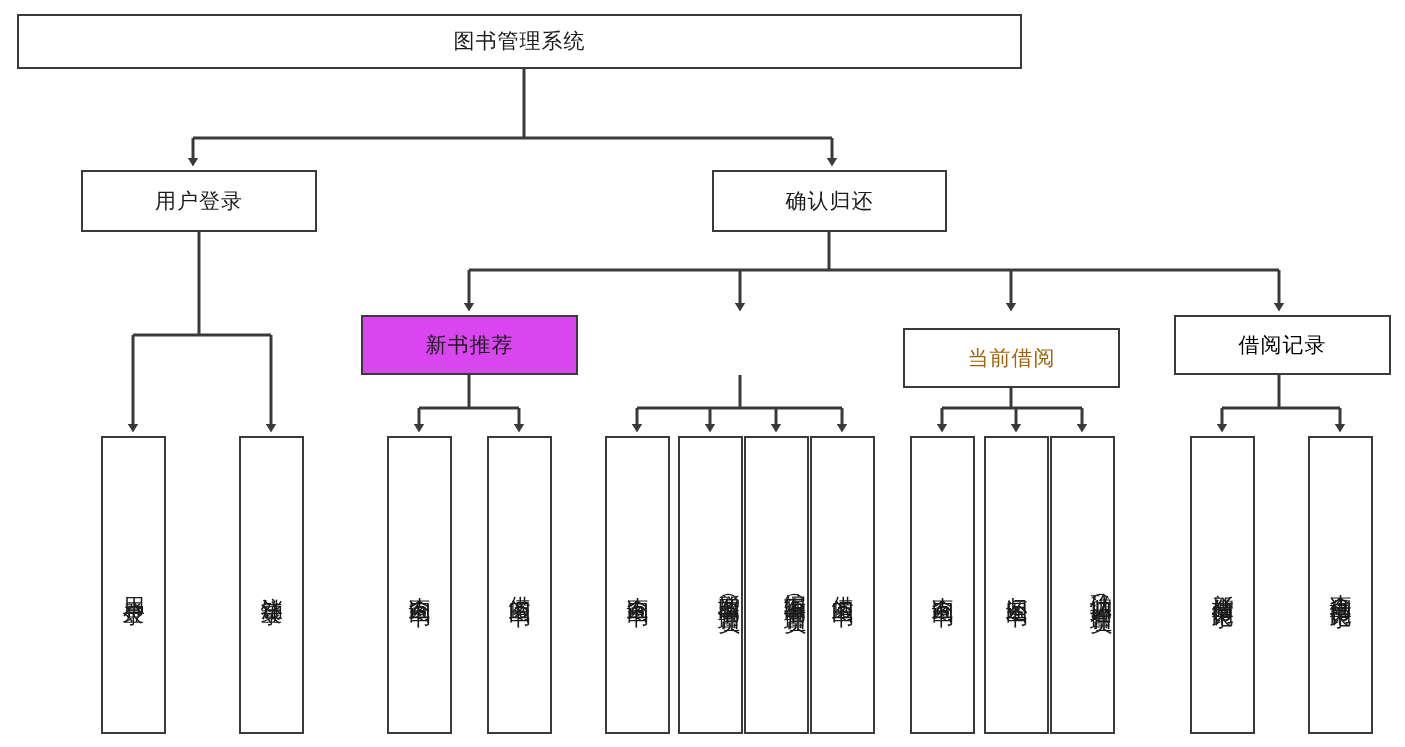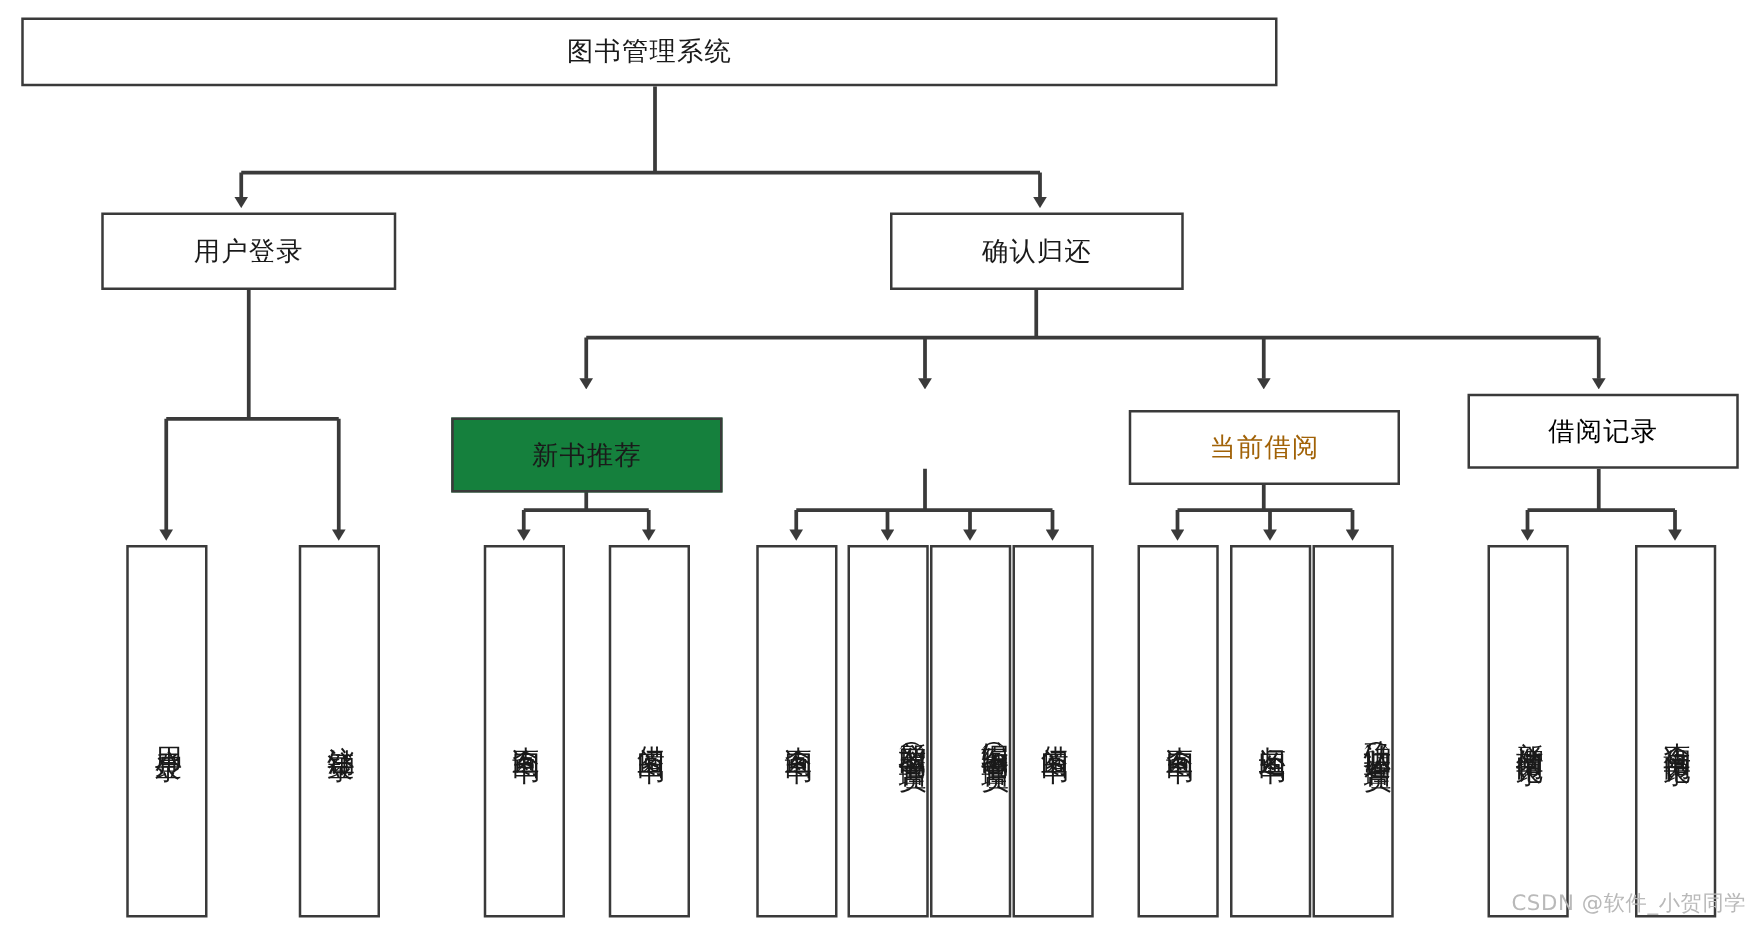--- a/index.html
+++ b/index.html
@@ -115,33 +115,32 @@
       <path d="M1222,408 L1222,424" marker-end="url(#arrow)"></path>
       <path d="M1340,408 L1340,424" marker-end="url(#arrow)"></path>
     </g>
   </svg>
 
   <div class="node node-h" style="left: 17px; top: 14px; width: 1005px; height: 55px; border-color: rgb(58, 58, 58); background: rgb(255, 255, 255); color: rgb(26, 26, 26);">图书管理系统</div>
 
   <div class="node node-h" style="left: 81px; top: 170px; width: 236px; height: 62px; border-color: rgb(58, 58, 58); background: rgb(255, 255, 255); color: rgb(26, 26, 26);">用户登录</div>
   <div class="node node-h" style="left: 712px; top: 170px; width: 235px; height: 62px; border-color: rgb(58, 58, 58); background: rgb(255, 255, 255); color: rgb(26, 26, 26);">确认归还</div>
 
-  <div class="node node-h" style="left: 361px; top: 334px; width: 217px; height: 60px; border-color: rgb(58, 58, 58); background: #15803d; color: rgb(26, 26, 26);">新书推荐</div>
+  <div class="node node-h" style="left: 361px; top: 315px; width: 217px; height: 60px; border-color: rgb(58, 58, 58); background: #d946ef; color: rgb(26, 26, 26);">新书推荐</div>
   <div class="node node-h" style="left: 903px; top: 328px; width: 217px; height: 60px; border-color: rgb(58, 58, 58); background: rgb(255, 255, 255); color: #a16207;">当前借阅</div>
   <div class="node node-h" style="left: 1174px; top: 315px; width: 217px; height: 60px; border-color: rgb(58, 58, 58); background: rgb(255, 255, 255); color: #000000;">借阅记录</div>
 
   <div class="node node-v center-text" style="left: 101px; top: 436px; width: 65px; height: 298px; border-color: rgb(58, 58, 58); background: rgb(255, 255, 255); color: rgb(26, 26, 26);">用户登录</div>
   <div class="node node-v center-text" style="left: 239px; top: 436px; width: 65px; height: 298px; border-color: rgb(58, 58, 58); background: rgb(255, 255, 255); color: rgb(26, 26, 26);">注销登录</div>
   <div class="node node-v center-text" style="left: 387px; top: 436px; width: 65px; height: 298px; border-color: rgb(58, 58, 58); background: rgb(255, 255, 255); color: rgb(26, 26, 26);">查询图书</div>
   <div class="node node-v center-text" style="left: 487px; top: 436px; width: 65px; height: 298px; border-color: rgb(58, 58, 58); background: rgb(255, 255, 255); color: rgb(26, 26, 26);">借阅图书</div>
   <div class="node node-v center-text" style="left: 605px; top: 436px; width: 65px; height: 298px; border-color: rgb(58, 58, 58); background: rgb(255, 255, 255); color: rgb(26, 26, 26);">查询图书</div>
   <div class="node node-v" style="left: 678px; top: 436px; width: 65px; height: 298px; border-color: rgb(58, 58, 58); background: rgb(255, 255, 255); color: rgb(26, 26, 26);">新增图书（管理员）</div>
   <div class="node node-v" style="left: 744px; top: 436px; width: 65px; height: 298px; border-color: rgb(58, 58, 58); background: rgb(255, 255, 255); color: rgb(26, 26, 26);">编辑图书（管理员）</div>
   <div class="node node-v center-text" style="left: 810px; top: 436px; width: 65px; height: 298px; border-color: rgb(58, 58, 58); background: rgb(255, 255, 255); color: rgb(26, 26, 26);">借阅图书</div>
   <div class="node node-v center-text" style="left: 910px; top: 436px; width: 65px; height: 298px; border-color: rgb(58, 58, 58); background: rgb(255, 255, 255); color: rgb(26, 26, 26);">查询图书</div>
   <div class="node node-v center-text" style="left: 984px; top: 436px; width: 65px; height: 298px; border-color: rgb(58, 58, 58); background: rgb(255, 255, 255); color: rgb(26, 26, 26);">归还图书</div>
   <div class="node node-v" style="left: 1050px; top: 436px; width: 65px; height: 298px; border-color: rgb(58, 58, 58); background: rgb(255, 255, 255); color: rgb(26, 26, 26);">确认归还（管理员）</div>
   <div class="node node-v center-text" style="left: 1190px; top: 436px; width: 65px; height: 298px; border-color: rgb(58, 58, 58); background: rgb(255, 255, 255); color: rgb(26, 26, 26);">新增借阅记录</div>
   <div class="node node-v center-text" style="left: 1308px; top: 436px; width: 65px; height: 298px; border-color: rgb(58, 58, 58); background: rgb(255, 255, 255); color: rgb(26, 26, 26);">查询借阅记录</div>
 
-  <div class="watermark" style="color: rgb(185, 185, 185);">CSDN @软件_小贺同学</div>
 
 </div>
 
 </body></html>

